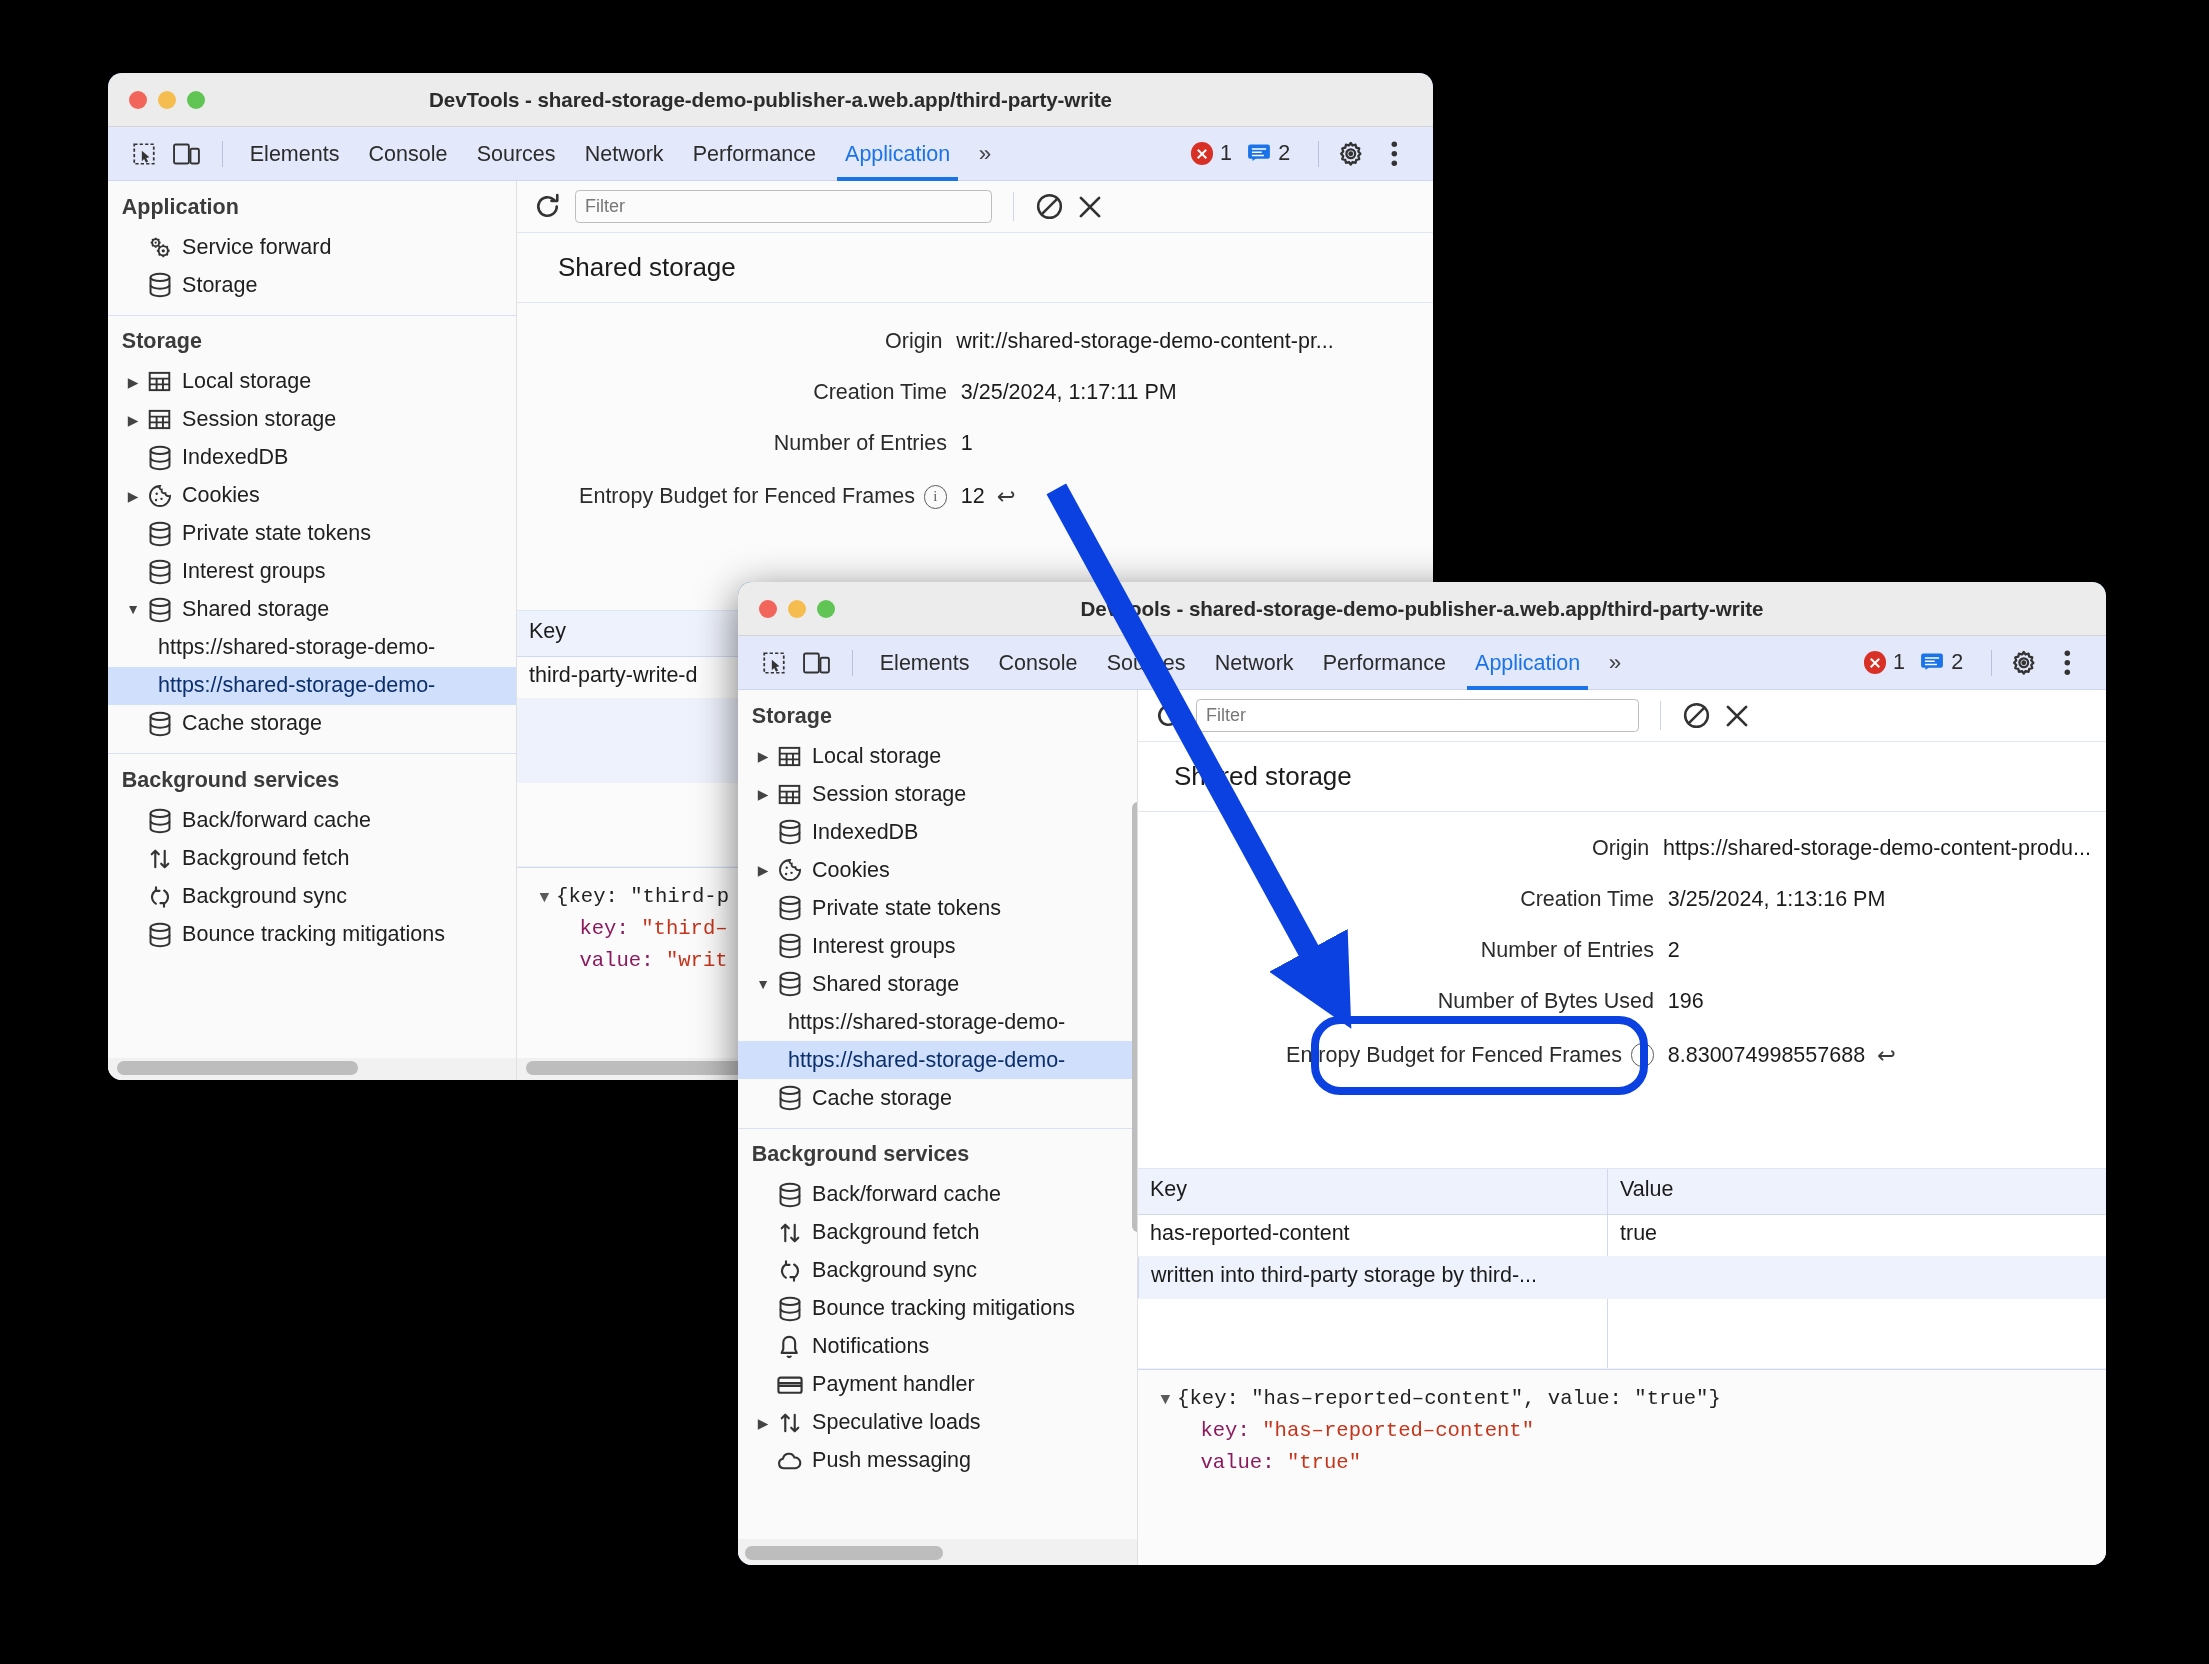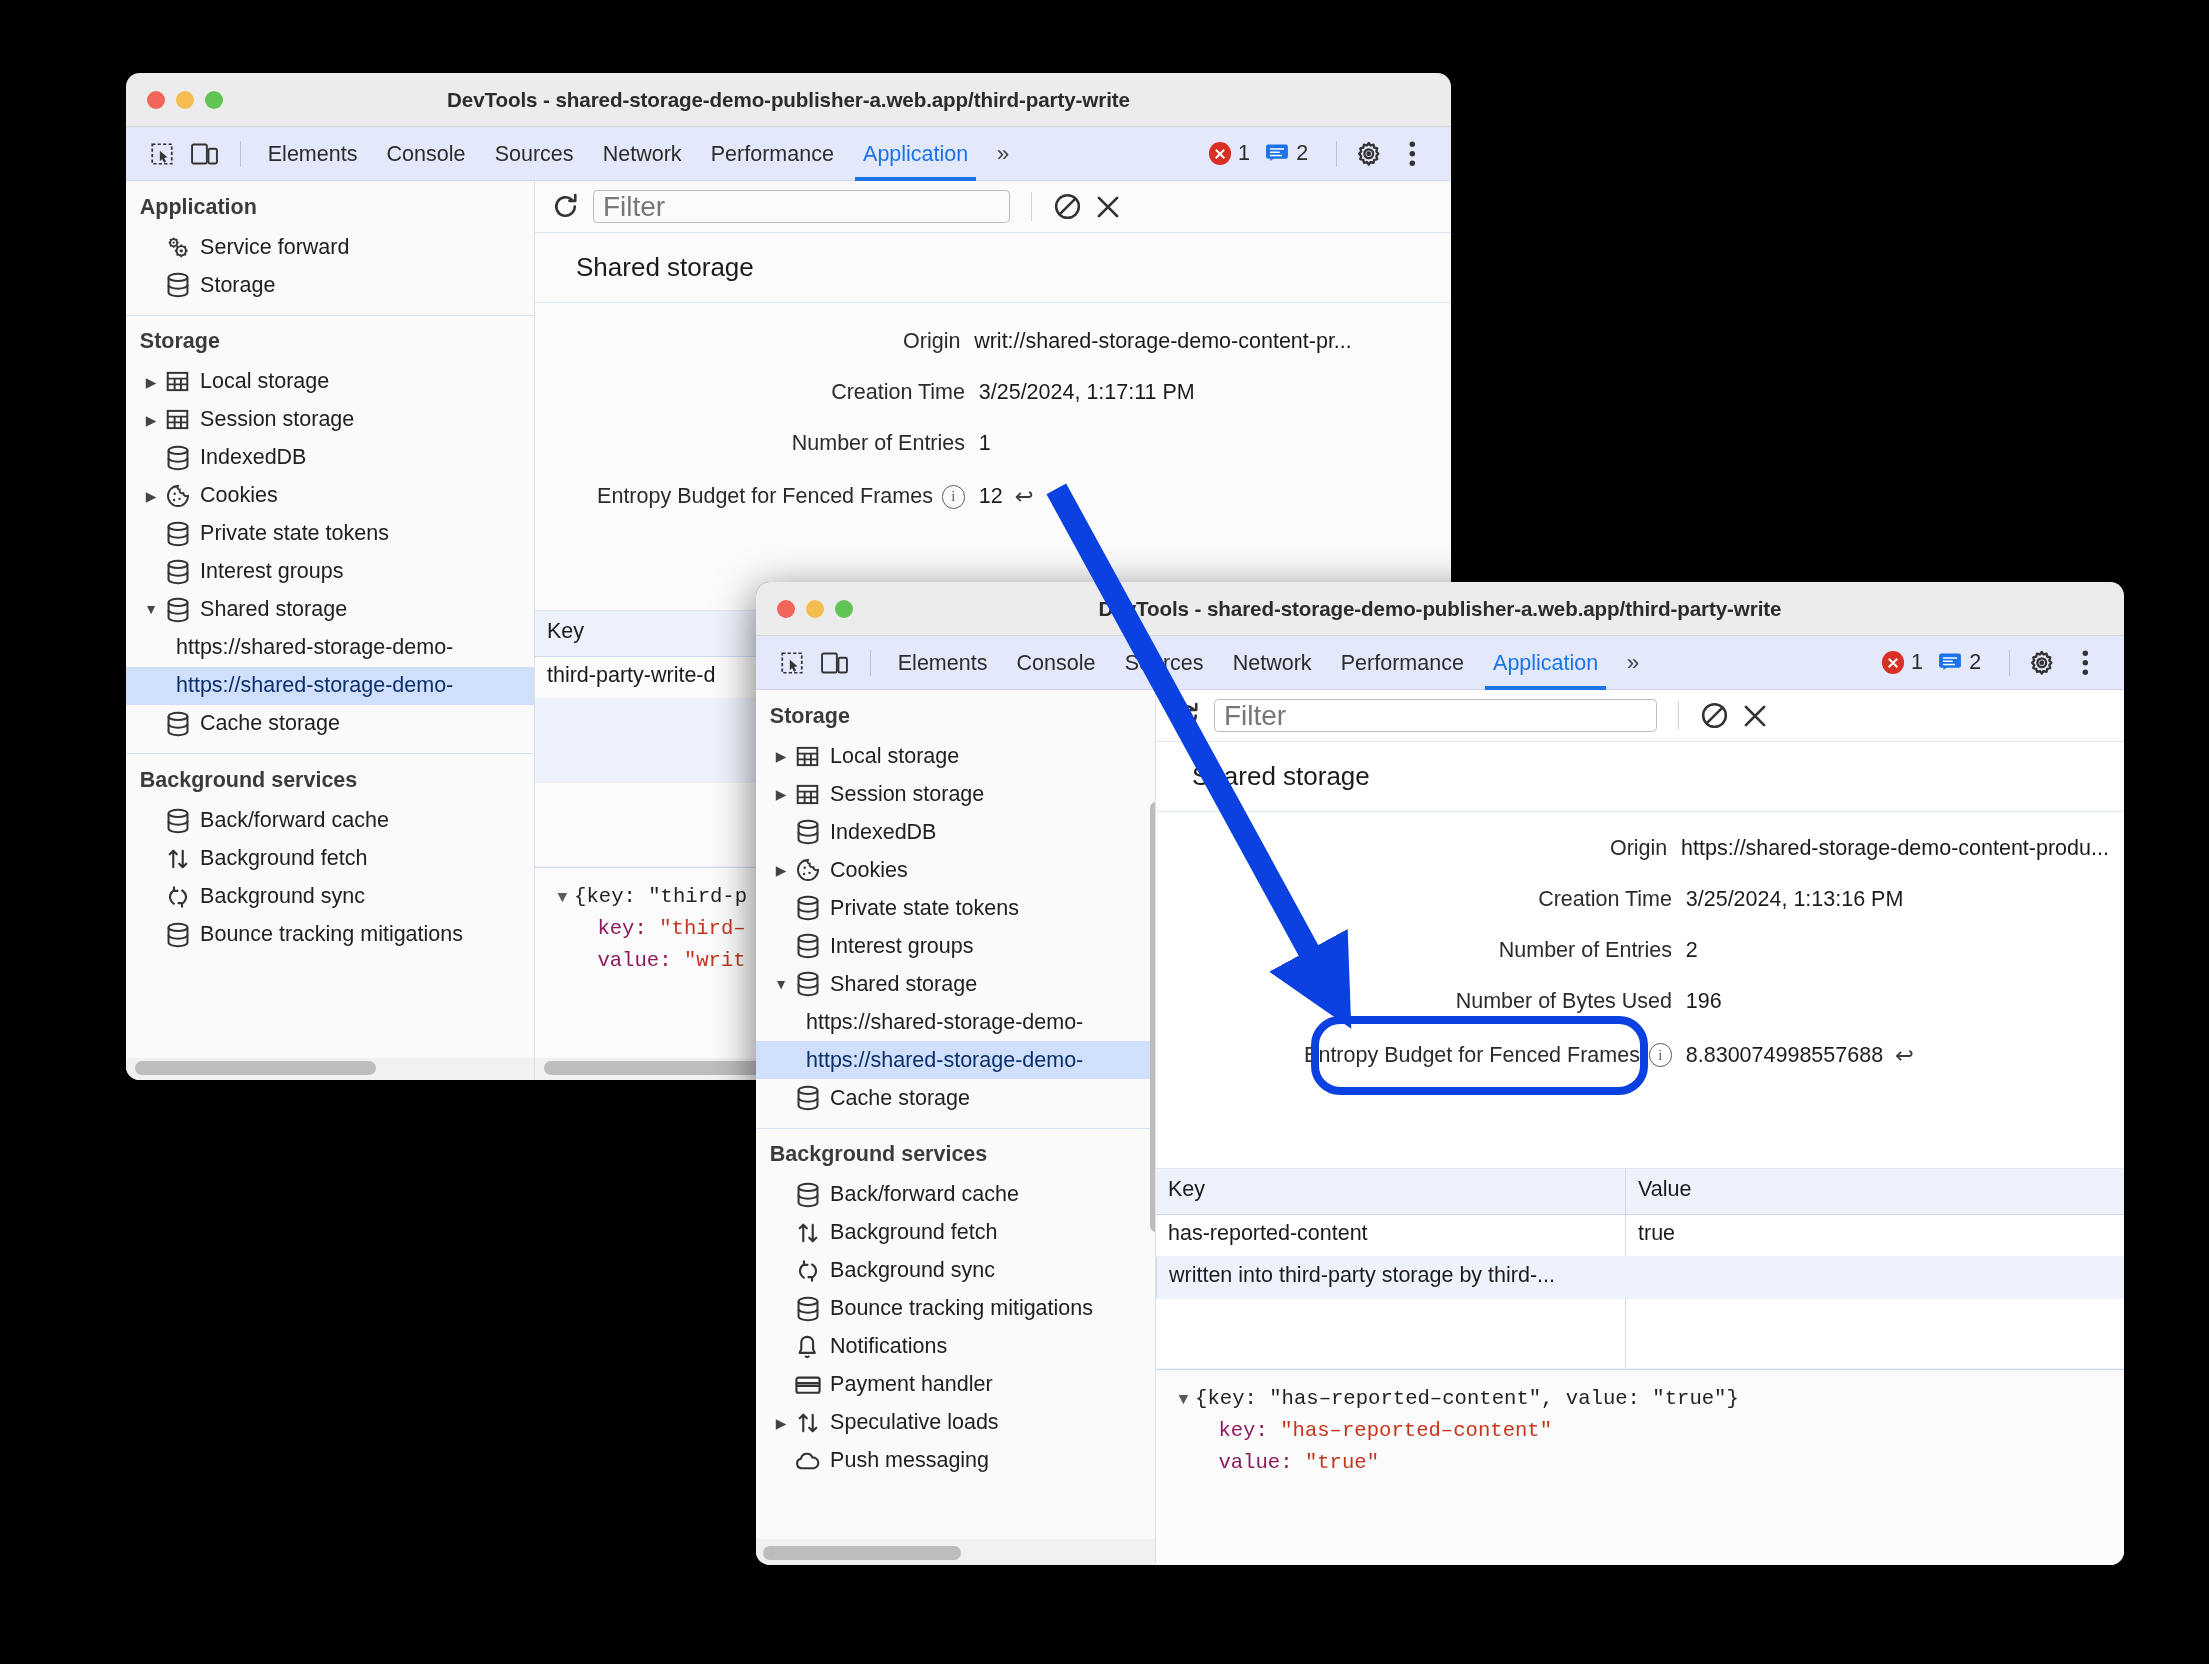--- a/index.html
+++ b/index.html
@@ -18,21 +18,20 @@
     background: #000000;
   }
 
   
   .window {
     position: absolute;
     background: #0369a1;
     border-radius: 13.8px;
     overflow: hidden;
     box-shadow: 0 10.3px 41px rgba(0,0,0,0.55);
-    margin-left: 18px;
   }
   .titlebar {
     height: 53px;
     background: #ececec;
     border-bottom: 0.9px solid #d4d4d4;
     display: flex;
     align-items: center;
     position: relative;
   }
   .traffic {
@@ -179,21 +178,21 @@
     border-bottom: 0.9px solid #dfe6f7;
     padding-left: 15.5px;
     flex: none;
     box-sizing: border-box;
   }
   .filter-input {
     height: 33px;
     border: 0.9px solid #bdbdbd;
     border-radius: 4.3px;
     background: #fbfbfb;
-    font-size: 28px;
+    font-size: 18px;
     color: #777;
     padding: 0 8.6px;
     display: flex;
     align-items: center;
     box-sizing: border-box;
     margin: 0 13.8px;
   }
   .ct-sep { width: 0.9px; height: 29px; background: #cfd6ea; margin: 0 6.9px; }
   .pane-title {
     font-size: 26px;

